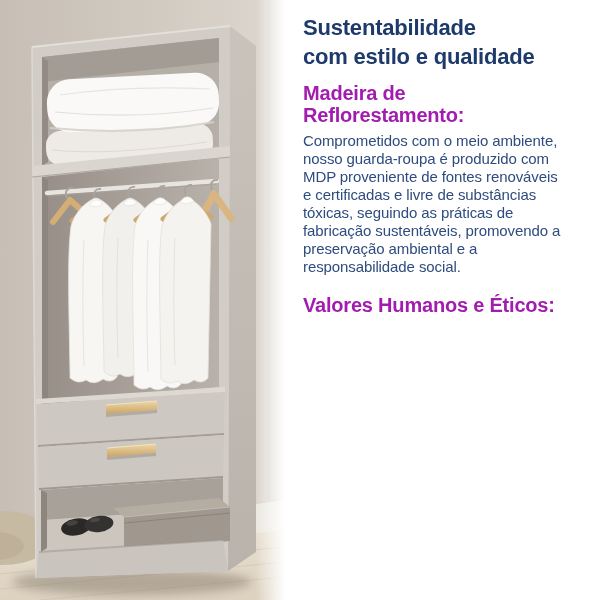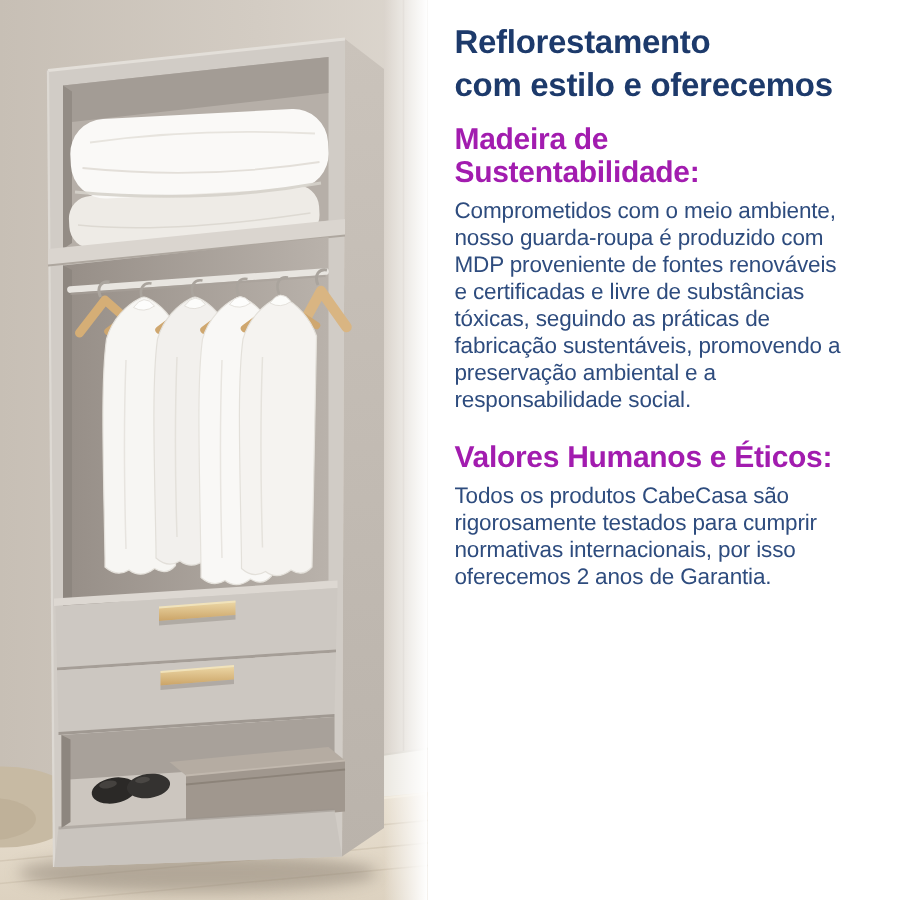--- a/index.html
+++ b/index.html
@@ -190,36 +190,35 @@
 
       <polygon points="39,552 223,540 228,571 36,578" fill="#c9c4be"></polygon>
       <line x1="39" y1="552" x2="223" y2="540" stroke="#9b948d" stroke-width="2" opacity="0.5"></line>
     </g>
 
     <rect x="256" y="0" width="29" height="600" fill="url(#fd)"></rect>
   </svg>
 
   <div class="text-col">
     <h1 class="title">
-      <span>Reflorestamento</span>
-      <span>com estilo e oferecemos</span>
+      <span>Sustentabilidade</span>
+      <span>com estilo e qualidade</span>
     </h1>
 
     <div class="sec">
       <h2>
         <span>Madeira de</span>
-        <span>Sustentabilidade:</span>
+        <span>Reflorestamento:</span>
       </h2>
       <p>Comprometidos com o meio ambiente, nosso guarda-roupa é produzido com MDP proveniente de fontes renováveis e certificadas e livre de substâncias tóxicas, seguindo as práticas de fabricação sustentáveis, promovendo a preservação ambiental e a responsabilidade social.</p>
     </div>
 
     <div class="sec">
       <h2>
         <span>Valores Humanos e Éticos:</span>
       </h2>
     </div>
 
     <div class="sec">
-      <p>Todos os produtos CabeCasa são rigorosamente testados para cumprir normativas internacionais, por isso oferecemos 2 anos de Garantia.</p>
     </div>
   </div>
 
 </div>
 
 </body></html>

